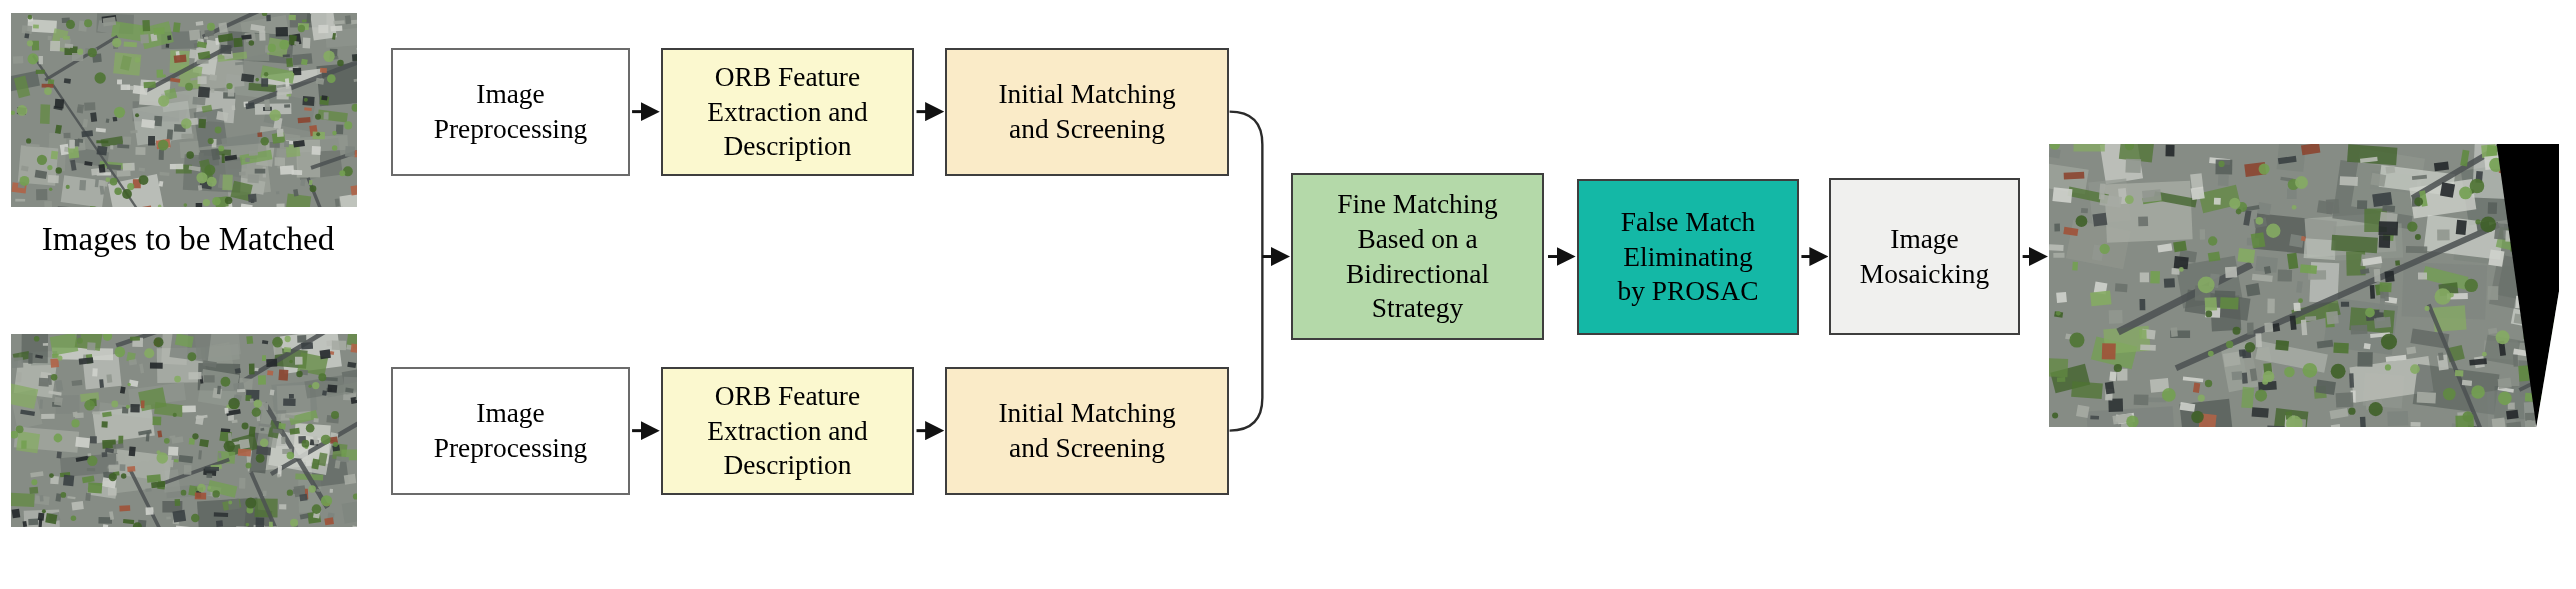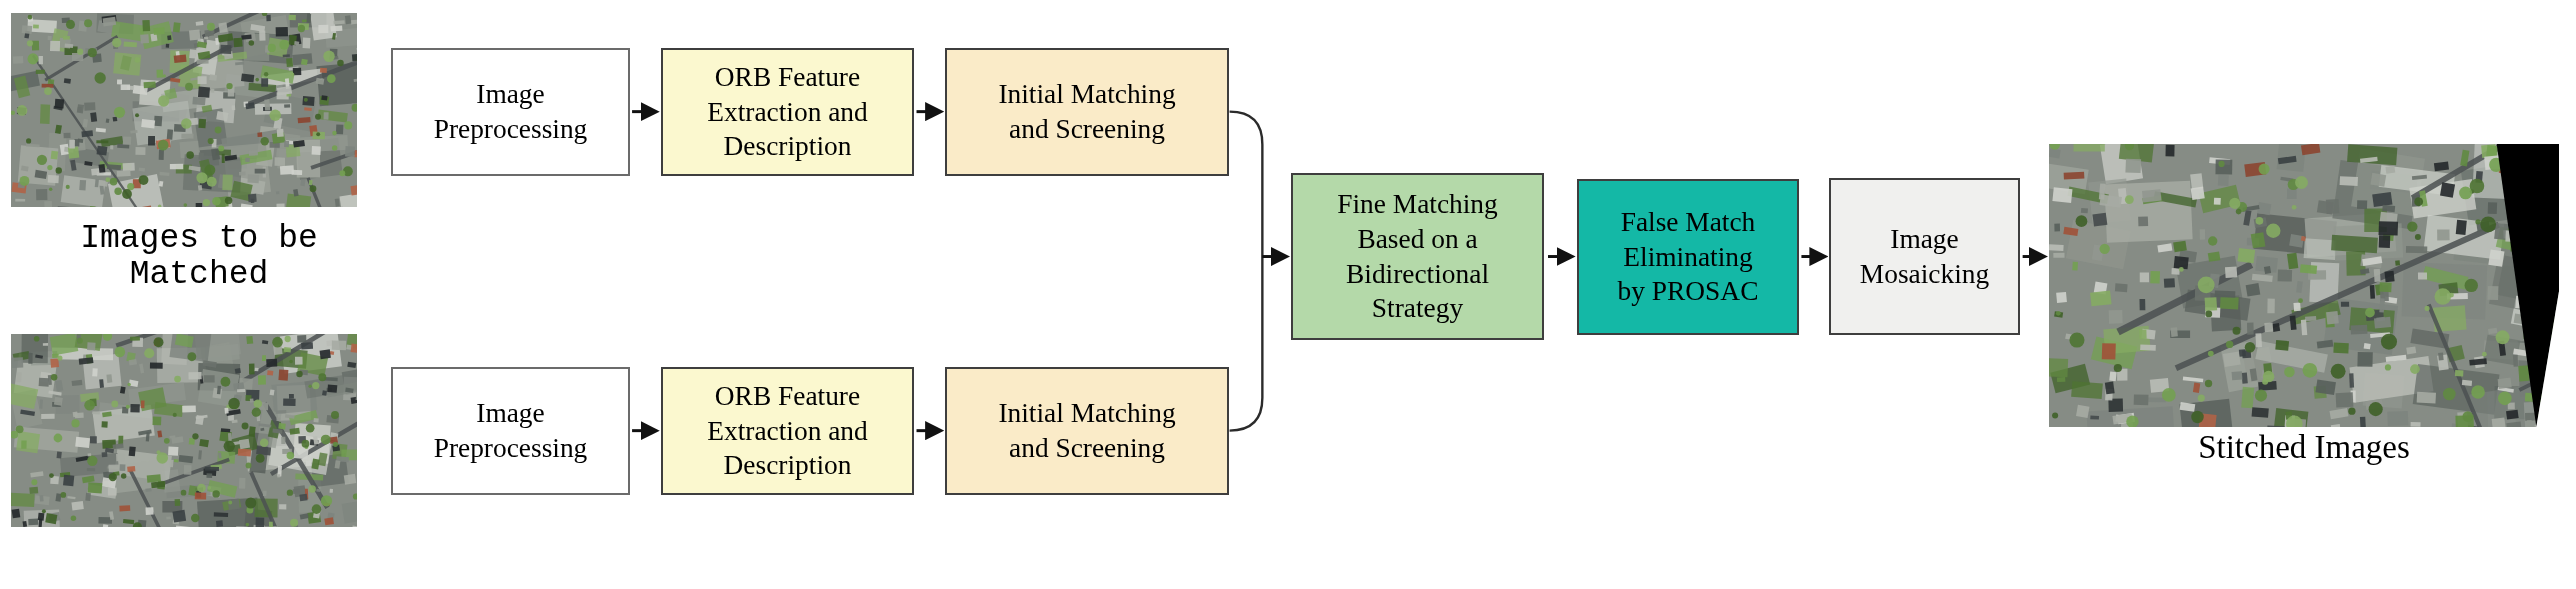--- a/index.html
+++ b/index.html
@@ -413,21 +413,21 @@
         <circle cx="65.73540687561035" cy="24.174928665161133" r="1.4334544837474823" fill="#85ab63" opacity="0.9"></circle>
         <circle cx="106.89841032028198" cy="97.05418348312378" r="2.2224069833755493" fill="#73a051" opacity="0.9"></circle>
         <circle cx="172.35186338424683" cy="82.59705305099487" r="1.5446378946304322" fill="#73a051" opacity="0.9"></circle>
         <circle cx="132.72658109664917" cy="31.601226329803467" r="1.14395010471344" fill="#4f7433" opacity="0.9"></circle>
         <circle cx="166.63612961769104" cy="33.84394645690918" r="2.25559892654419" fill="#73a051" opacity="0.9"></circle>
         <circle cx="19.245214462280273" cy="40.23433029651642" r="2.000579762458801" fill="#85ab63" opacity="0.9"></circle>
         <circle cx="29.520585536956787" cy="89.64408934116364" r="1.0665662288665771" fill="#618a41" opacity="0.9"></circle>
         <circle cx="157.095844745636" cy="90.53527116775513" r="1.7642007589340212" fill="#3f6128" opacity="0.9"></circle>
       </svg>
   </div>
-  <div class="caption" style="left:26px;top:221px;width:346px;font-family:Liberation Mono, monospace;">Images to be Matched</div>
+  <div class="caption" style="left:15px;top:221px;width:346px;">Images to be Matched</div>
 
   <div class="photo" style="left:11.3px;top:334px;width:346px;height:193px;">
     <svg id="svg-p2" viewBox="0 0 180 100" preserveAspectRatio="none">
         <rect x="0" y="0" width="180" height="100" fill="#868c85" opacity="1"></rect>
         <rect x="21.293262742459774" y="7.27550208568573" width="31.811859369277954" height="6.104280471801758" fill="#cfd2cc" opacity="0.8385257244110107" transform="rotate(0.9776573181152344 37.19919242709875 10.327642321586609)"></rect>
         <rect x="45.94584846496582" y="36.97258949279785" width="28.131752967834473" height="5.356605529785156" fill="#91978f" opacity="0.6910116672515869" transform="rotate(6.799610137939453 60.01172494888306 39.65089225769043)"></rect>
         <rect x="78.54657554626465" y="-0.6398487091064453" width="13.202091038227081" height="16.42253017425537" fill="#a6aba3" opacity="0.8369237661361695" transform="rotate(2.7263545989990234 85.14762106537819 7.57141637802124)"></rect>
         <rect x="138.53566074371338" y="26.575989723205566" width="17.23552370071411" height="18.105838775634766" fill="#a6aba3" opacity="0.7569842100143434" transform="rotate(-1.9911060333251953 147.15342259407043 35.62890911102295)"></rect>
         <rect x="97.60729694366455" y="78.65375995635986" width="11.487696170806885" height="5.254566669464111" fill="#a6aba3" opacity="0.6360439777374268" transform="rotate(9.89542007446289 103.351145029068 81.28104329109192)"></rect>
         <rect x="172.8672924041748" y="17.15590476989746" width="28.891166508197784" height="12.15681266784668" fill="#585f5b" opacity="0.5731776833534241" transform="rotate(-10.05696702003479 187.3128756582737 23.2343111038208)"></rect>
@@ -1230,21 +1230,20 @@
         <circle cx="106.90798044204712" cy="94.42325830459595" r="1.277291178703308" fill="#3f6128" opacity="0.9"></circle>
         <circle cx="86.50042533874512" cy="22.383642196655273" r="0.8579690635204316" fill="#85ab63" opacity="0.9"></circle>
         <circle cx="129.15351390838623" cy="79.56931591033936" r="1.7081842899322512" fill="#85ab63" opacity="0.9"></circle>
         <circle cx="151.42898082733154" cy="87.65227794647217" r="2.4040178775787355" fill="#73a051" opacity="0.9"></circle>
         <circle cx="160.09238719940186" cy="68.32435131072998" r="2.47479043006897" fill="#85ab63" opacity="0.9"></circle>
         <circle cx="2.038264274597168" cy="0.1988198608160019" r="1.8432358439080418" fill="#73a051" opacity="0.9"></circle>
         <polygon points="158,0 180,0 180,52 172,100" fill="#000000"></polygon>
         <polygon points="172,100 180,52 180,100" fill="#ffffff"></polygon>
       </svg>
   </div>
-  <div class="caption" style="left:2049px;top:429px;width:510px;">Stitched Images</div>
 
   <svg id="wires" viewBox="0 0 4320 989">
     <defs>
       <marker id="ah" viewBox="0 0 10 10" refX="0.5" refY="5" markerWidth="6.4" markerHeight="6.4" orient="auto">
         <path class="head" d="M0 0 L10 5 L0 10 z"></path>
       </marker>
     </defs>
     <line x1="1060" y1="187" x2="1076" y2="187" marker-end="url(#ah)"></line>
     <line x1="1537" y1="187" x2="1553" y2="187" marker-end="url(#ah)"></line>
     <line x1="1060" y1="722" x2="1076" y2="722" marker-end="url(#ah)"></line>

